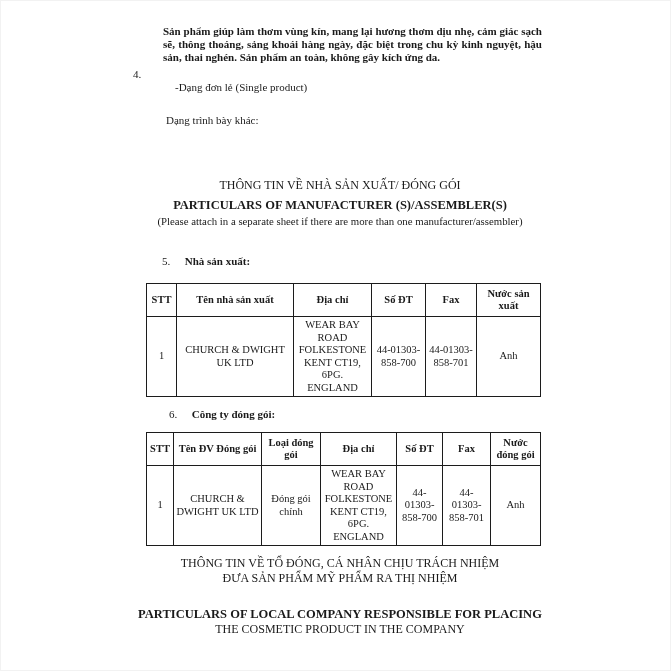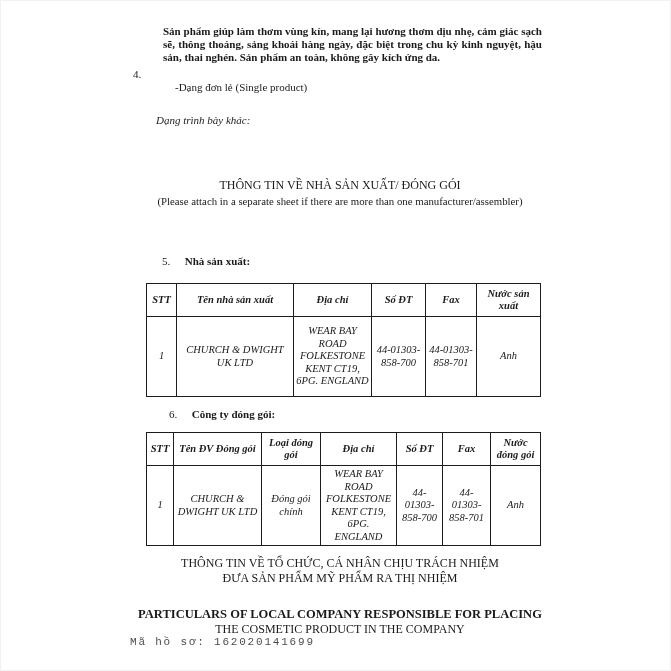--- a/index.html
+++ b/index.html
@@ -15,38 +15,37 @@
   .abs{position:absolute;}
   .intro{
     left:163px;top:25px;width:379px;
     font-size:11px;font-weight:bold;line-height:12.8px;
     text-align:justify;
   }
   .item-row{display:flex;}
   .item4{left:133px;top:68px;width:400px;font-size:11px;line-height:13px;}
   .item4 .num{width:33px;}
   .item4 .sub{padding-left:9px;}
-  .other-presentation{left:156px;top:114px;font-size:11px;font-style:italic;}
+  .other-presentation{left:166px;top:114px;font-size:11px;}
   .center-block{
     left:125px;width:430px;text-align:center;
   }
   .mfr-head{top:178px;}
   .h-vi{font-size:12px;font-weight:normal;line-height:15px;}
   .note{font-size:10.8px;line-height:13px;margin-top:2px;}
   .h-en{font-size:12.5px;font-weight:bold;line-height:15px;margin-top:5px;}
   .item-label{font-size:11px;line-height:13px;margin-left:15px;}
   .item5{left:147px;top:255px;width:300px;}
   .item6{left:154px;top:408px;width:300px;}
   .item-label .num{width:20px;display:inline-block;}
   .item-label .lbl{font-weight:bold;}
   table.doc{
     border-collapse:collapse;
     table-layout:fixed;
     font-size:10.5px;
-    font-style:italic;
   }
   table.doc th,table.doc td{
     border:1.4px solid #1c1c1c;
     text-align:center;
     vertical-align:middle;
     padding:1px 2px;
     line-height:12.5px;
     overflow-wrap:break-word;
     word-wrap:break-word;
   }
@@ -78,20 +77,21 @@
     <div class="item-row">
       <span class="num"></span>
       <span class="sub">-Dạng đơn lẻ (Single product)</span>
     </div>
   </div>
 
   <div class="abs other-presentation">Dạng trình bày khác:</div>
 
   <div class="abs center-block mfr-head">
     <div class="h-vi">THÔNG TIN VỀ NHÀ SẢN XUẤT/ ĐÓNG GÓI</div>
+    <div class="h-en">PARTICULARS OF MANUFACTURER (S)/ASSEMBLER(S)</div>
     <div class="note">(Please attach in a separate sheet if there are more than one manufacturer/assembler)</div>
   </div>
 
   <div class="abs item-label item5">
     <span class="num">5.</span>
     <span class="lbl">Nhà sản xuất:</span>
   </div>
 
   <table class="abs doc" id="mfr-table">
       <colgroup>
@@ -157,21 +157,20 @@
           <td>Đóng gói chính</td>
           <td>WEAR BAY ROAD FOLKESTONE KENT CT19, 6PG. ENGLAND</td>
           <td>44-01303-858-700</td>
           <td>44-01303-858-701</td>
           <td>Anh</td>
         </tr>
       </tbody>
     </table>
 
   <div class="abs center-block local-head">
-    <div class="h-vi">THÔNG TIN VỀ TỔ CHỨC, CÁ NHÂN CHỊU TRÁCH NHIỆM</div>
+    <div class="h-vi">THÔNG TIN VỀ TỔ ĐÓNG, CÁ NHÂN CHỊU TRÁCH NHIỆM</div>
     <div class="h-vi">ĐƯA SẢN PHẨM MỸ PHẨM RA THỊ NHIỆM</div>
     <div class="h-en">PARTICULARS OF LOCAL COMPANY RESPONSIBLE FOR PLACING</div>
     <div class="h-vi">THE COSMETIC PRODUCT IN THE COMPANY</div>
   </div>
 
-  <div class="abs footer-code">Mã hồ sơ: 162020141699</div>
 
 </div>
 
 </body></html>

